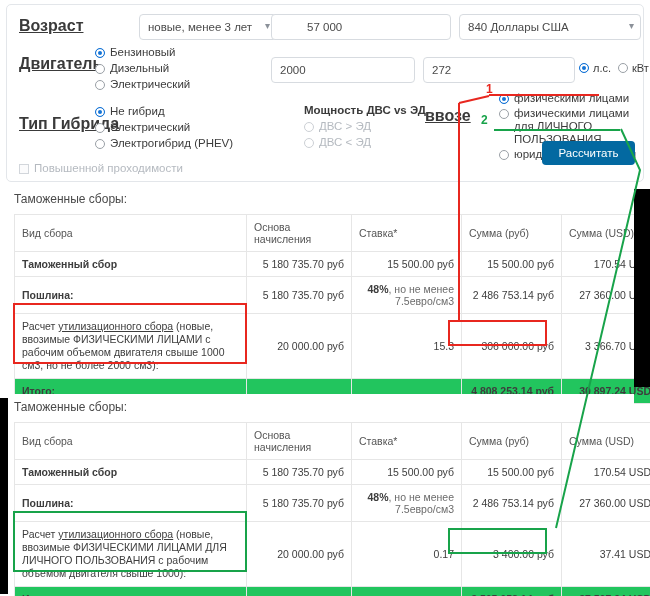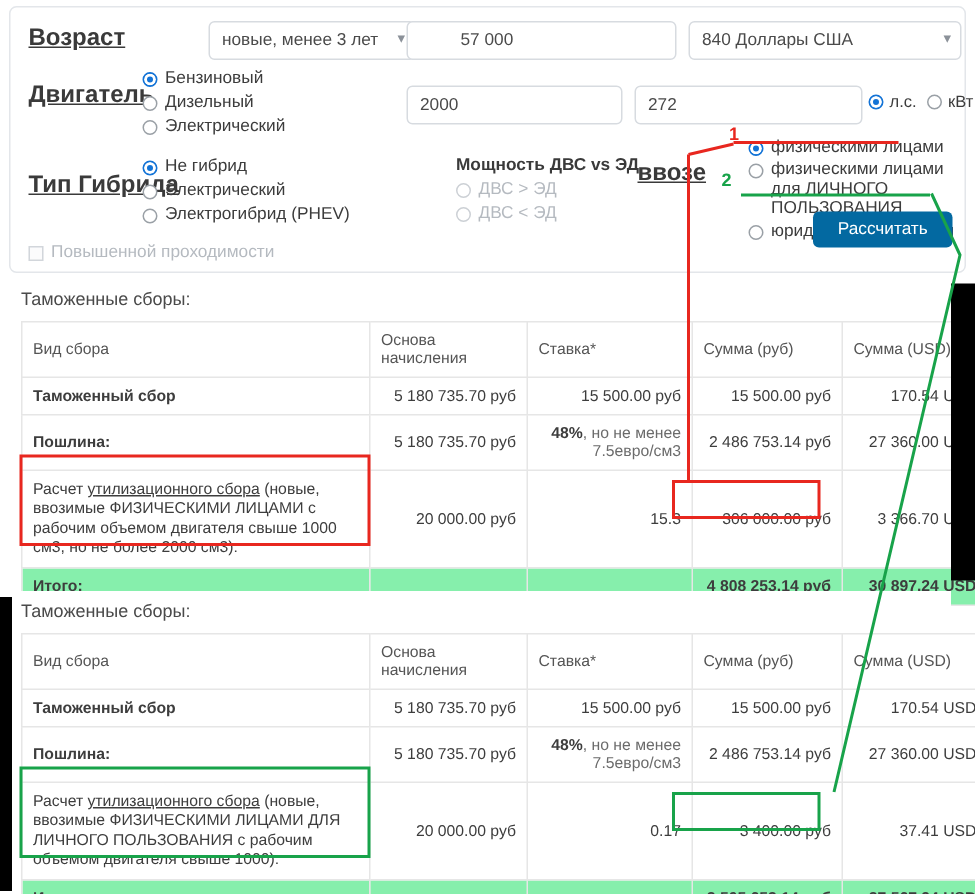--- a/index.html
+++ b/index.html
@@ -98,21 +98,21 @@
   }
   table.fees th {
     font-weight:normal; text-align:left; color:#555; font-size:10.5px;
   }
   .c-name  { width:232px; }
   .c-base  { width:105px; }
   .c-rate  { width:110px; }
   .c-rub   { width:100px; }
   .c-usd   { width:97px; }
   td.num, th.num { text-align:right; }
-  tr.total td { background:#86efac; font-weight:bold; border-top:1px solid #e6e6e6; }
+  tr.total td { background:#22c55e; font-weight:bold; border-top:1px solid #e6e6e6; }
   .u { text-decoration:underline; }
   .bold { font-weight:bold; }
   .rate-note { color:#6b6b6b; }
 
   
   #overlay { position:absolute; inset:0; pointer-events:none; }
   .anno-num {
     position:absolute; font-weight:bold; font-size:12px;
     font-family:"Liberation Sans", sans-serif;
   }

